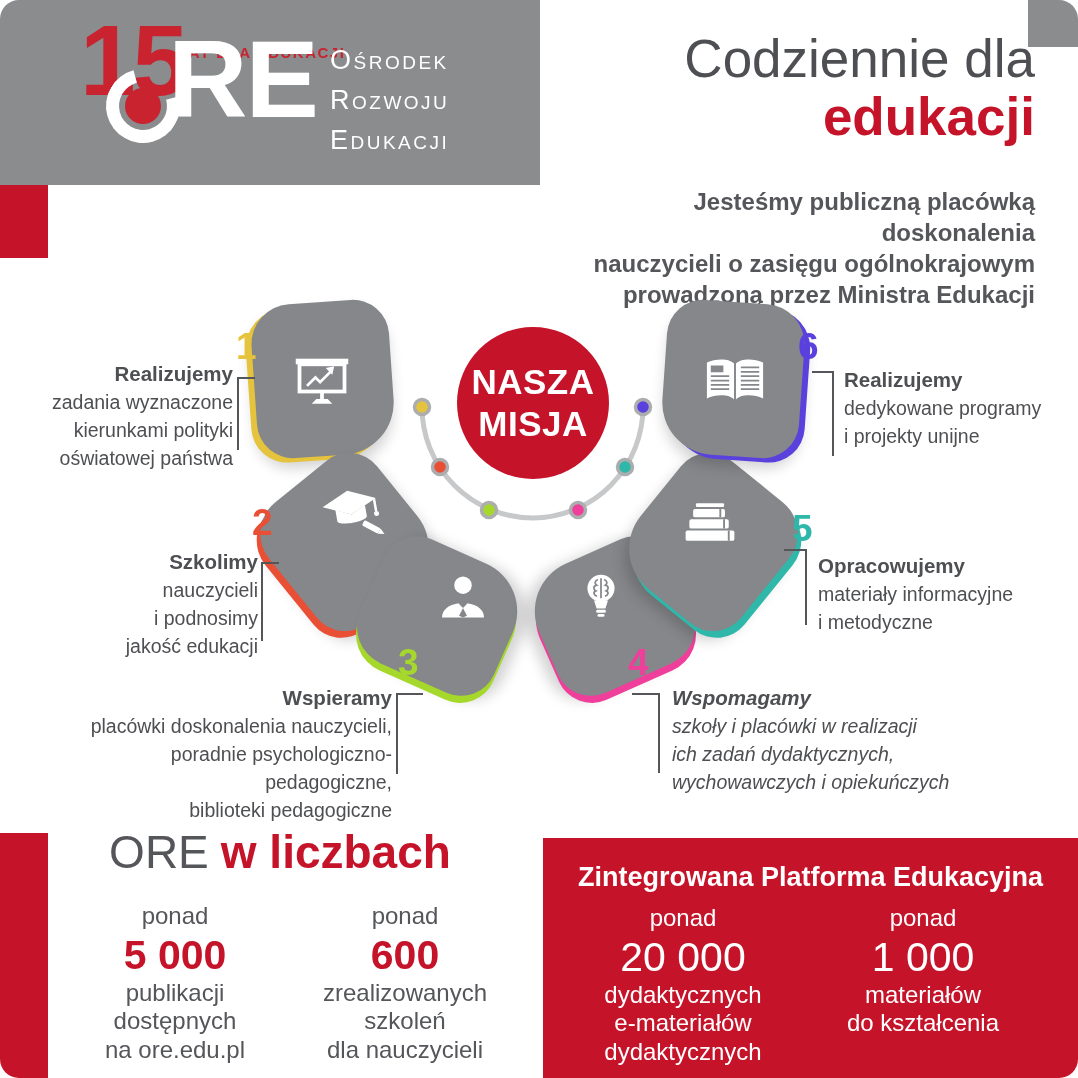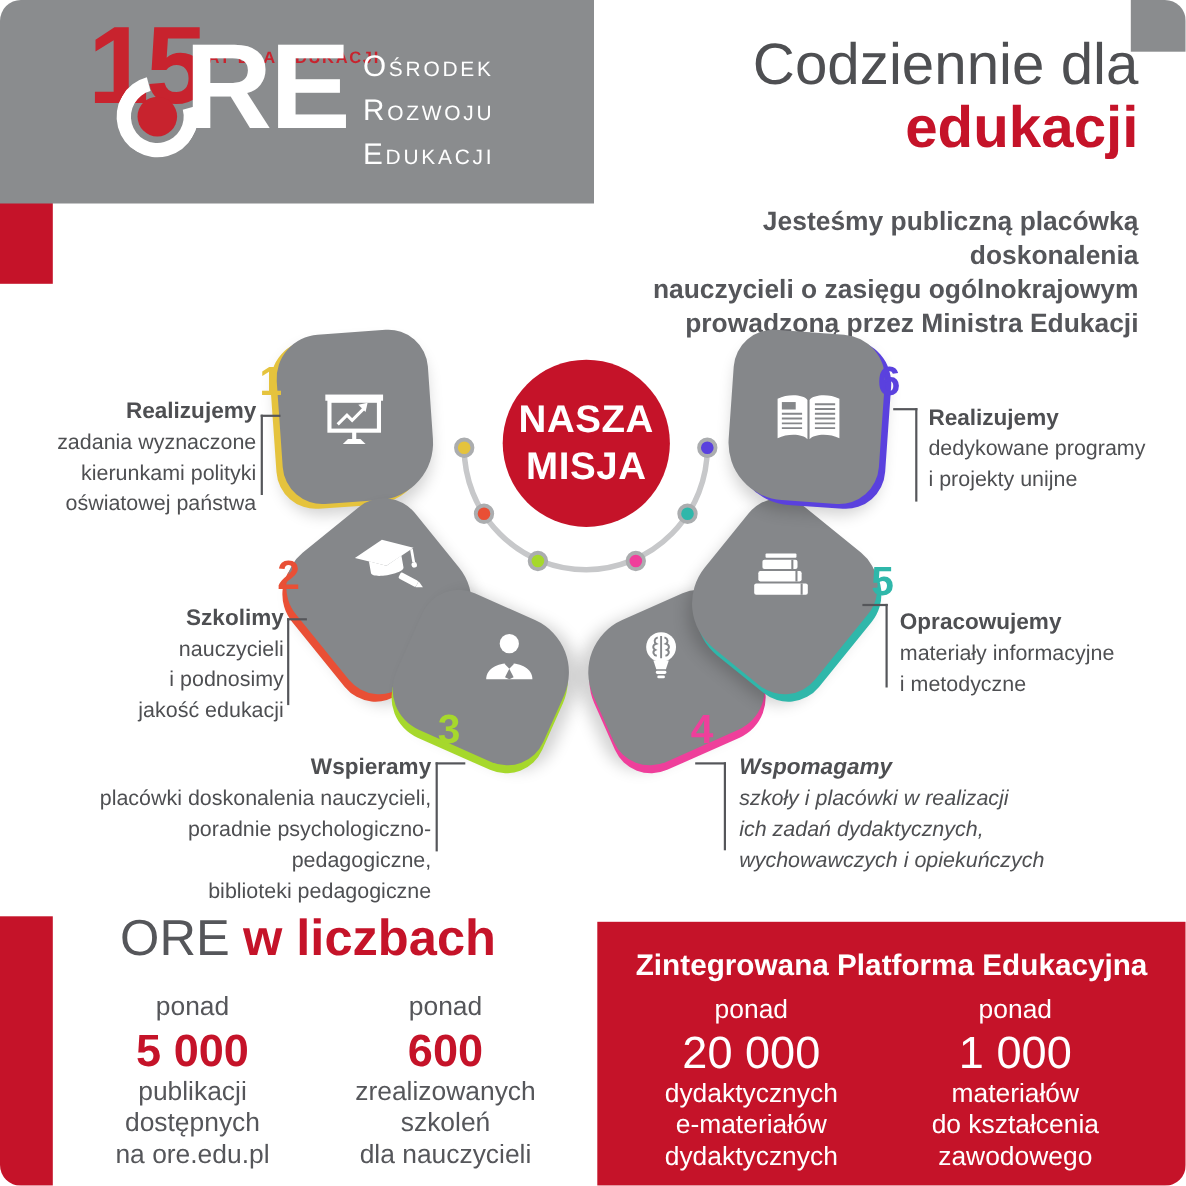--- a/index.html
+++ b/index.html
@@ -298,17 +298,16 @@
       <div class="value">20 000</div>
       <div>dydaktycznych</div>
       <div>e-materiałów</div>
       <div>dydaktycznych</div>
     </div>
     <div class="pstat ps2">
       <div>ponad</div>
       <div class="value">1 000</div>
       <div>materiałów</div>
       <div>do kształcenia</div>
-      <div>zawodowego</div>
     </div>
   </div>
 
 </div>
 
 </body></html>

